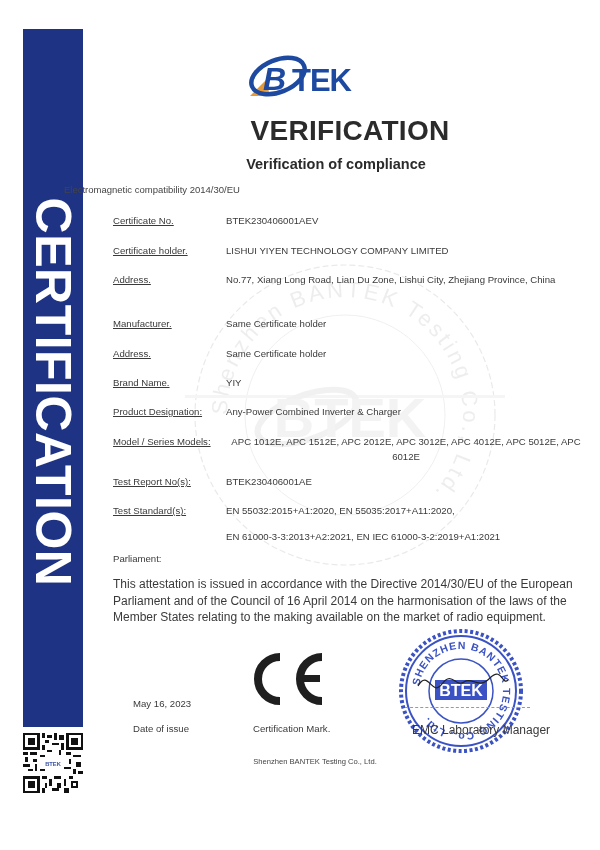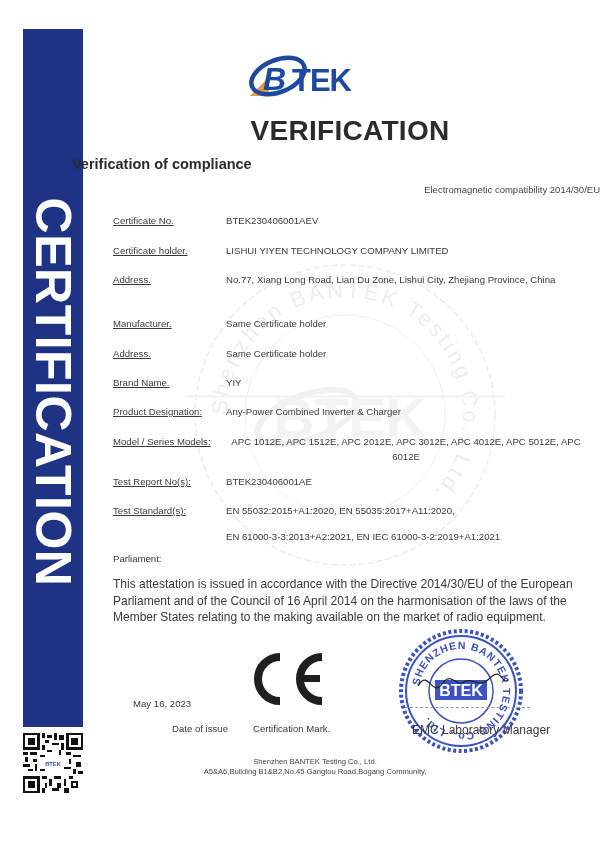--- a/index.html
+++ b/index.html
@@ -22,41 +22,41 @@
     .qr {
       position: absolute; left: 23px; top: 733px; width: 60px; height: 60px;
     }
     .logo { position: absolute; left: 248px; top: 50px; width: 120px; height: 52px; }
     .title {
       position: absolute; left: 0; width: 600px; top: 115px; text-align: center;
       padding-left: 100px; box-sizing: border-box;
       font-size: 28px; font-weight: bold; color: #2b2b2b; letter-spacing: 0.3px;
     }
     .subtitle {
-      position: absolute; left: 0; width: 600px; top: 156px; 
+      position: absolute; left: 0; width: 600px; top: 156px; text-align: center;
       padding-left: 72px; box-sizing: border-box;
       font-size: 14.5px; font-weight: bold; color: #2b2b2b;
     }
     .directive {
-      position: absolute; left: 0; width: 600px; top: 184px; text-align: right;
+      position: absolute; left: 0; width: 600px; top: 184px; text-align: left;
       padding-left: 64px; box-sizing: border-box;
       font-size: 9.5px; color: #444;
     }
     .watermark { position: absolute; left: 185px; top: 255px; width: 320px; height: 320px; opacity: 0.55; }
     .row { position: absolute; left: 113px; font-size: 9.6px; line-height: 15px; color: #3a3a3a; }
     .row .label { position: absolute; left: 0; white-space: nowrap; text-decoration: underline; }
     .row .value { position: absolute; left: 113px; width: 360px; white-space: nowrap; }
     .row .value.wrap { white-space: normal; width: 360px; text-align: center; }
     .conclusion-label { position: absolute; left: 113px; top: 553px; font-size: 9.6px; color: #3a3a3a; }
     .paragraph {
       position: absolute; left: 113px; top: 576px; width: 470px;
       font-size: 12px; line-height: 16.5px; color: #3a3a3a;
     }
     .date { position: absolute; left: 133px; top: 698px; font-size: 9.6px; color: #3a3a3a; }
-    .date-label { position: absolute; left: 133px; top: 723px; font-size: 9.6px; color: #3a3a3a; margin-left: 39px; }
+    .date-label { position: absolute; left: 133px; top: 723px; font-size: 9.6px; color: #3a3a3a; }
     .ce { position: absolute; left: 244px; top: 652px; width: 82px; height: 54px; }
     .cert-mark-label { position: absolute; left: 253px; top: 723px; font-size: 9.6px; color: #3a3a3a; }
     .seal { position: absolute; left: 398px; top: 628px; width: 126px; height: 126px; }
     .sig-line { position: absolute; left: 405px; top: 707px; width: 125px; border-top: 1px dashed #999; }
     .manager-label { position: absolute; left: 412px; top: 723px; font-size: 12px; color: #3a3a3a; }
     .footer {
       position: absolute; left: 0; width: 600px; top: 757px; text-align: center;
       padding-left: 30px; box-sizing: border-box;
       font-size: 7.6px; line-height: 9.6px; color: #444;
     }
@@ -218,14 +218,13 @@
   </text>
   <rect x="37" y="52" width="52" height="20" fill="#3a52c4"></rect>
   <text x="63" y="68" font-size="16" font-weight="bold" fill="#fff" text-anchor="middle" font-family="Liberation Sans, sans-serif">BTEK</text>
   <path d="M 20 58 C 30 40, 34 70, 44 56 S 58 60, 66 54 S 80 62, 92 50 S 104 58, 110 52" fill="none" stroke="#222" stroke-width="1.2"></path>
 </svg>
 <div class="sig-line"></div>
 <div class="manager-label">EMC Laboratory Manager</div>
 
 <div class="footer">
   <div>Shenzhen BANTEK Testing Co., Ltd.</div>
-  <div>A5&amp;A6,Building B1&amp;B2,No.45 Gangtou Road,Bogang Community,</div>
 </div>
 
 </body></html>

